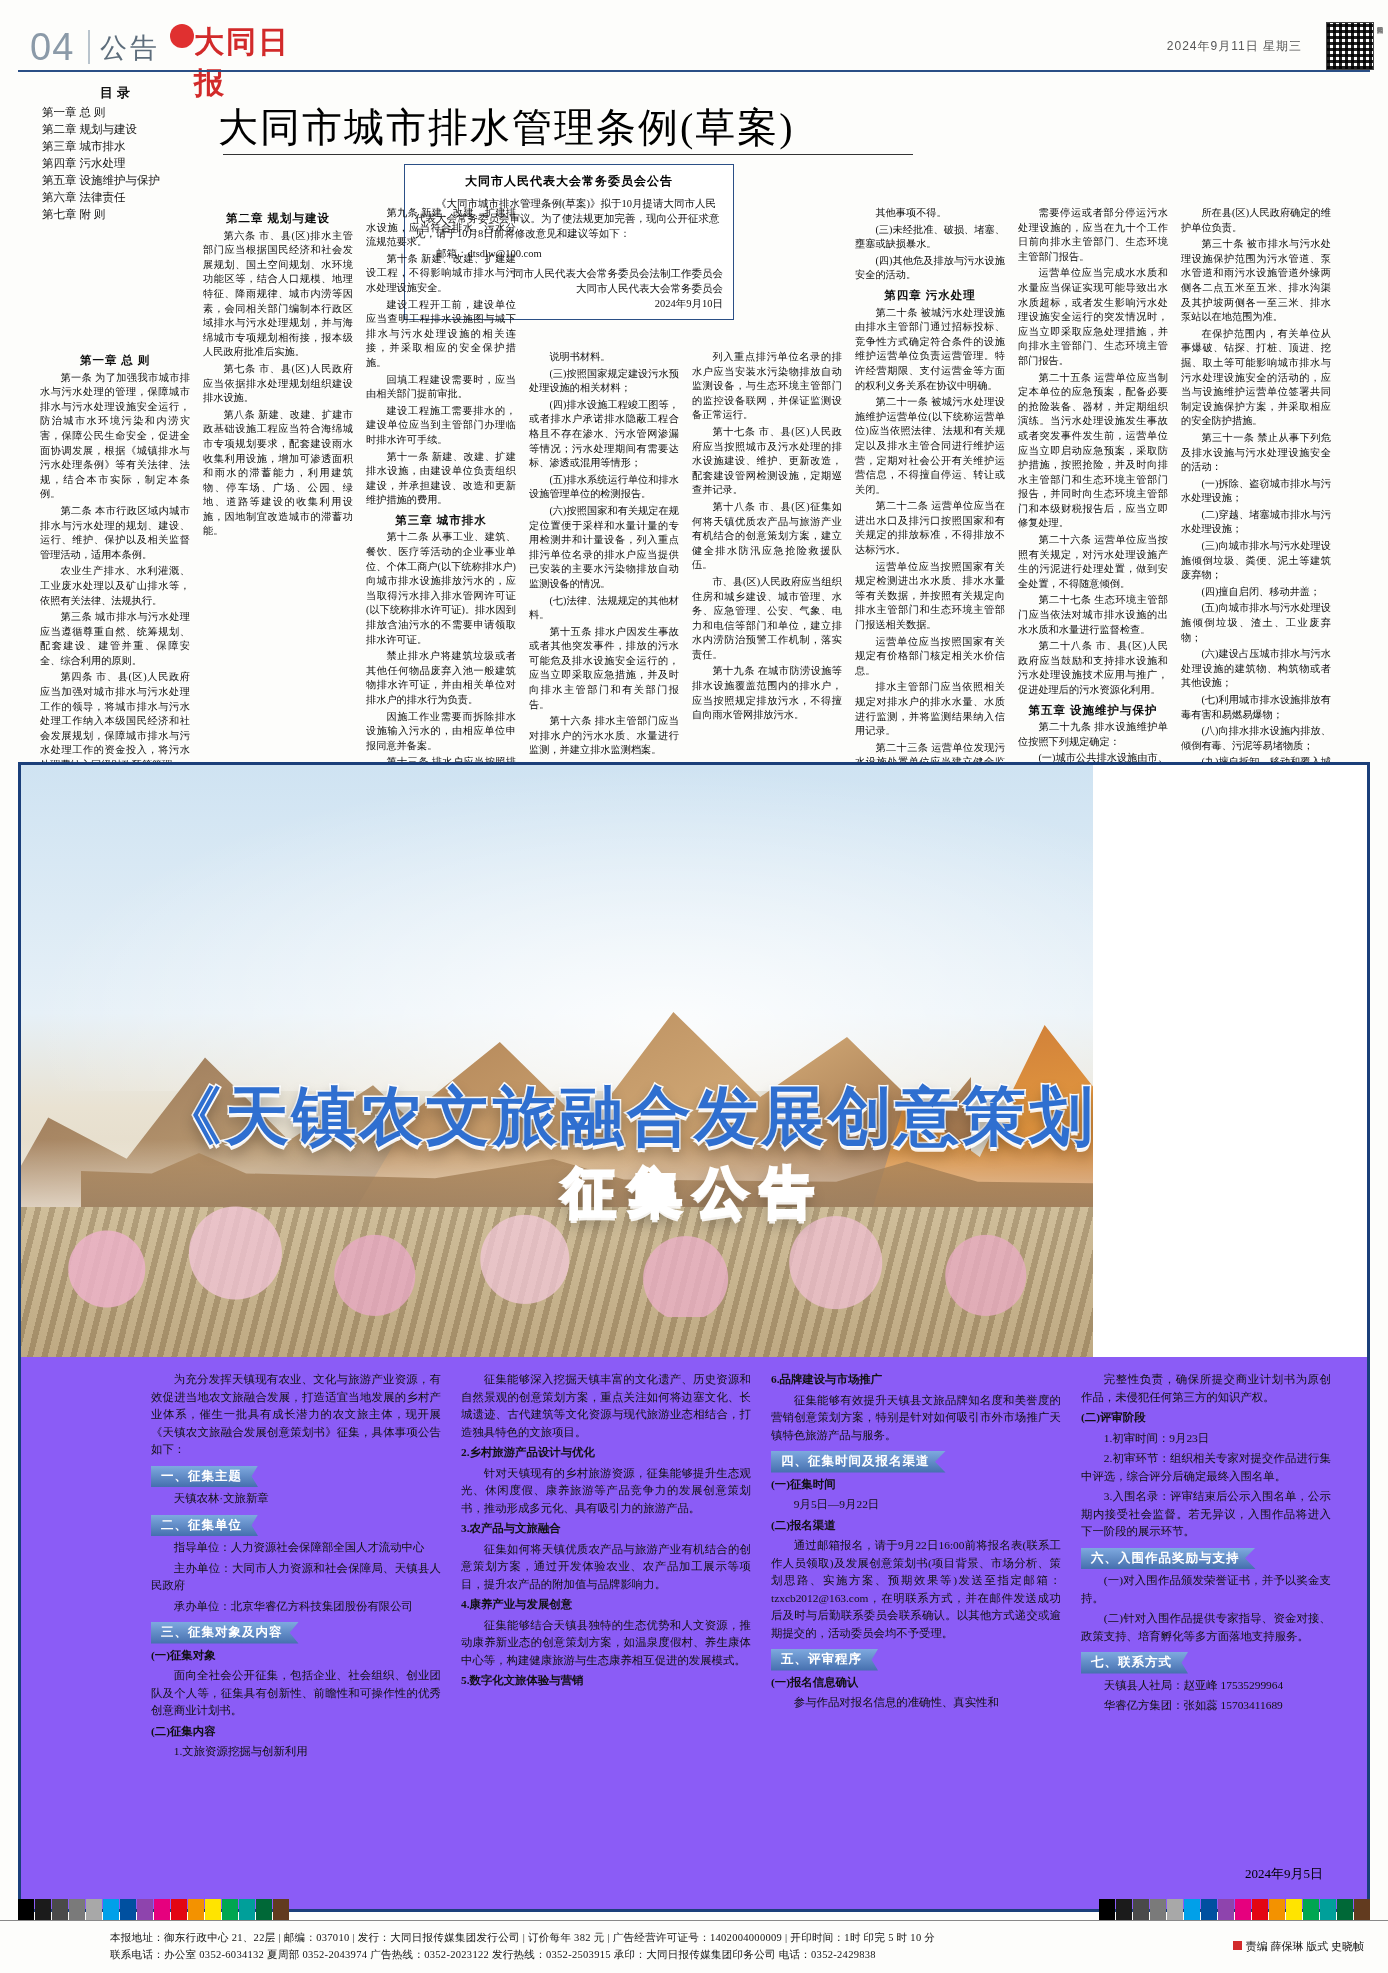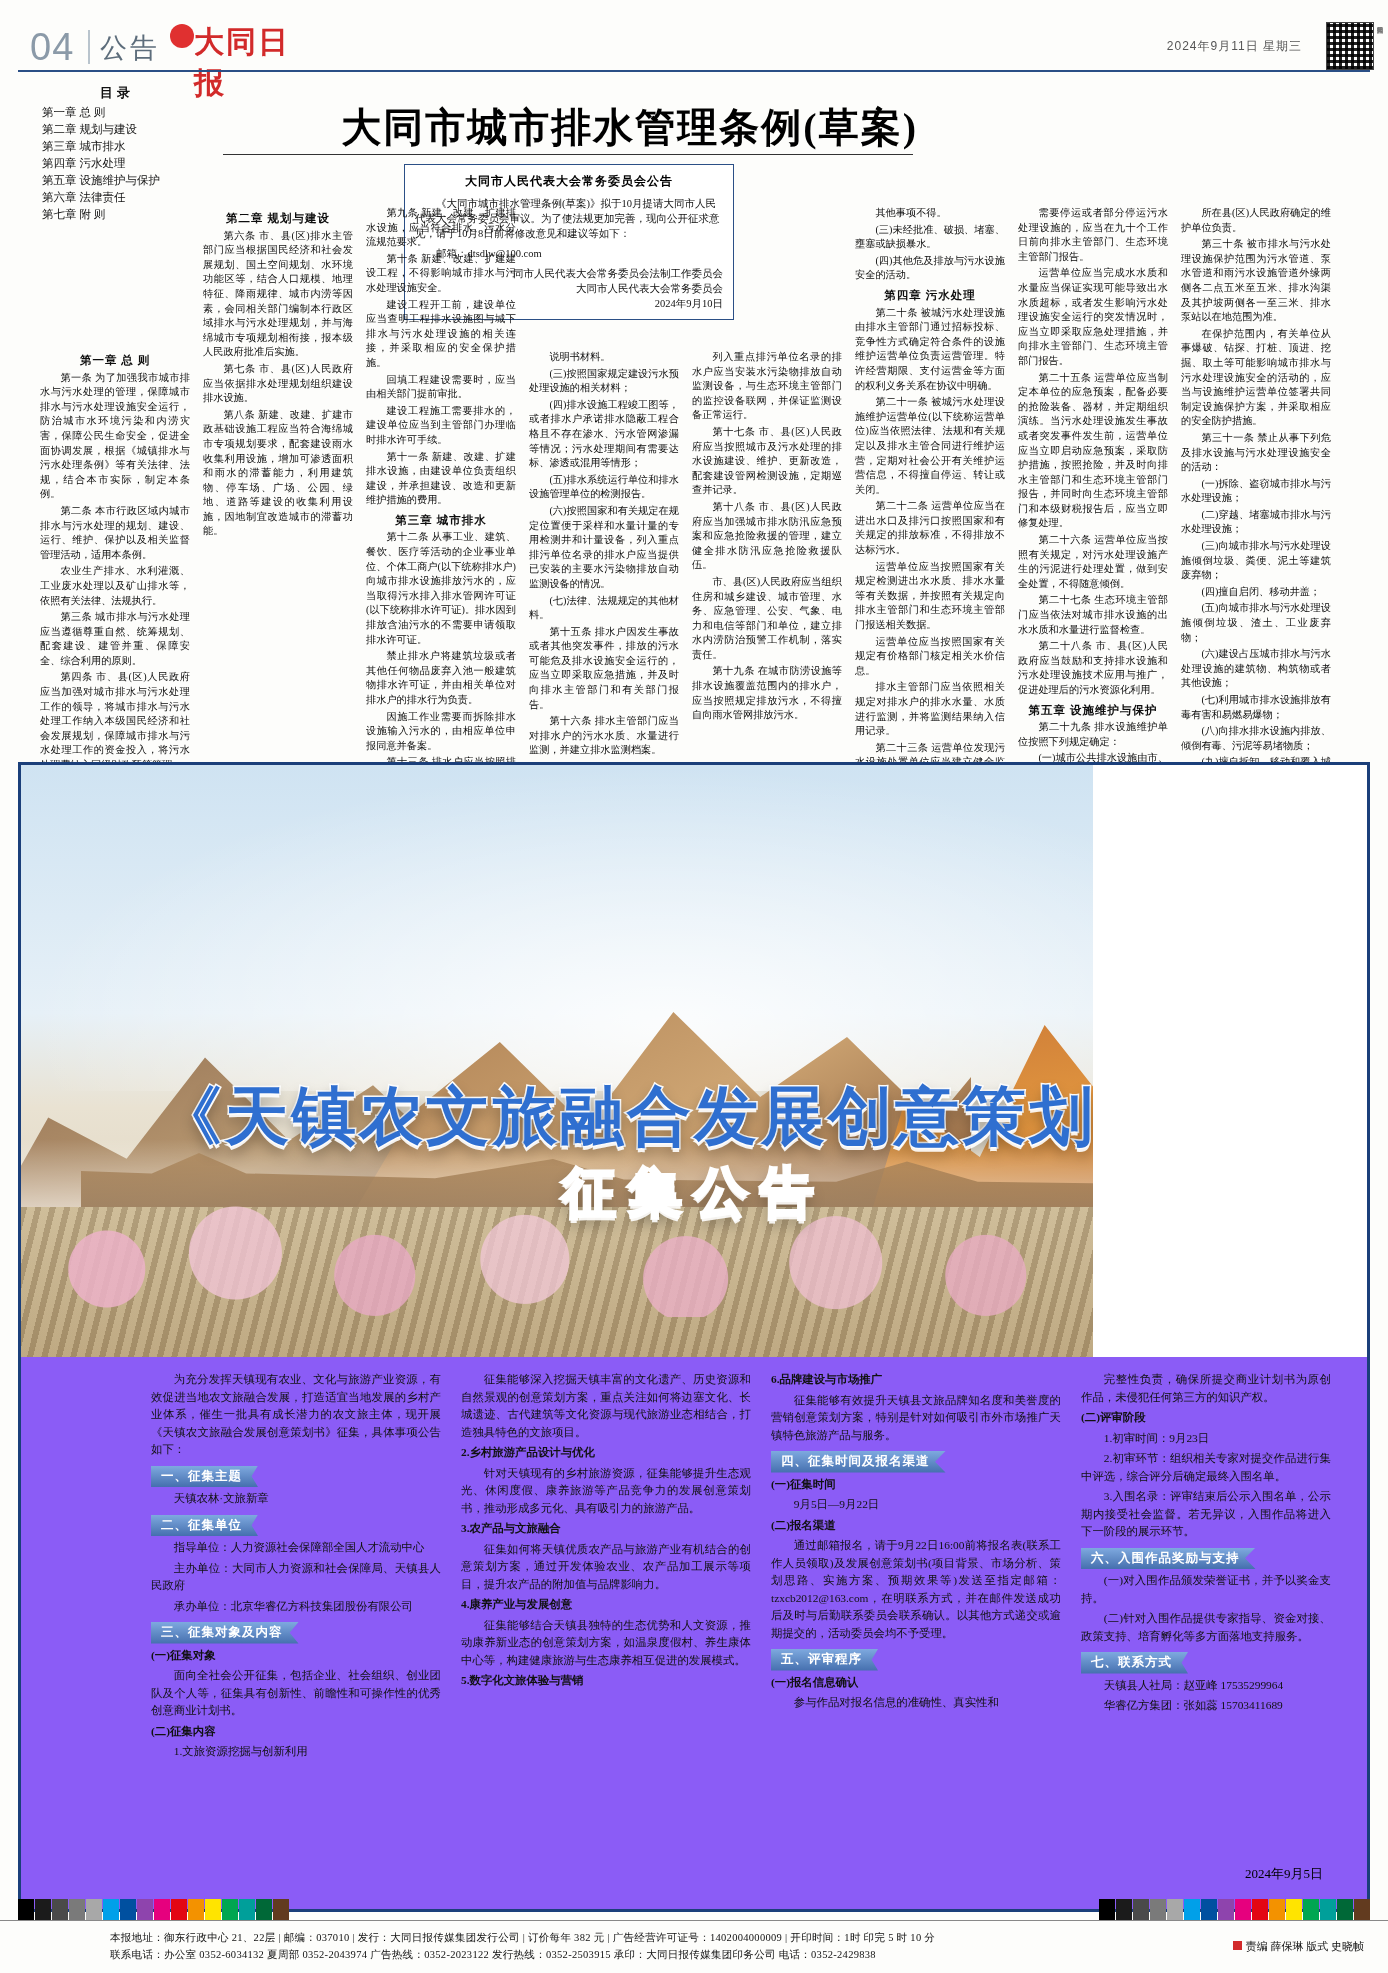--- a/index.html
+++ b/index.html
@@ -19,21 +19,21 @@
      repeating-linear-gradient(90deg,#222 0 3px,#fff 3px 6px),
      repeating-linear-gradient(0deg,#222 0 3px,transparent 3px 6px);
      background-blend-mode:multiply;border:1px solid #444;}
   .qr-side{position:absolute;right:4px;top:14px;width:9px;height:46px;font-size:6px;color:#777;writing-mode:vertical-rl;}
   .rule-top{position:absolute;left:18px;top:70px;width:1352px;height:2px;background:#2b4f86;}
 
   
   .article{position:absolute;left:18px;top:78px;width:1352px;height:680px;}
   .toc{position:absolute;left:24px;top:6px;width:150px;font-size:11.5px;line-height:17px;color:#111;}
   .toc .t{text-align:center;font-weight:bold;font-size:13px;letter-spacing:4px;margin-bottom:3px;}
-  .headline{position:absolute;left:200px;top:22px;width:700px;text-align:right;font-size:40px;font-weight:bold;letter-spacing:2px;color:#000;font-family:"Liberation Serif",serif;}
+  .headline{position:absolute;left:200px;top:22px;width:700px;text-align:left;font-size:40px;font-weight:normal;letter-spacing:2px;color:#000;font-family:"Liberation Serif",serif;}
   .hl-rule{position:absolute;left:205px;top:76px;width:690px;height:1px;background:#333;}
 
   
   .notice{position:absolute;left:386px;top:86px;width:330px;border:1px solid #2b4f86;padding:8px 10px;box-sizing:border-box;background:#fff;}
   .notice h3{margin:0 0 6px 0;font-size:12px;text-align:center;font-weight:bold;letter-spacing:1px;}
   .notice p{margin:0 0 5px 0;font-size:10.5px;line-height:15px;text-indent:2em;color:#111;}
   .notice .sig{text-align:right;font-size:10.5px;line-height:15px;margin:0;}
 
   
   .cols{position:absolute;left:22px;top:128px;width:1320px;height:536px;}
@@ -183,21 +183,21 @@
           <p>(四)排水设施工程竣工图等，或者排水户承诺排水隐蔽工程合格且不存在渗水、污水管网渗漏等情况；污水处理期间有需要达标、渗透或混用等情形；</p>
           <p>(五)排水系统运行单位和排水设施管理单位的检测报告。</p>
           <p>(六)按照国家和有关规定在规定位置便于采样和水量计量的专用检测井和计量设备，列入重点排污单位名录的排水户应当提供已安装的主要水污染物排放自动监测设备的情况。</p>
           <p>(七)法律、法规规定的其他材料。</p>
           <p>第十五条 排水户因发生事故或者其他突发事件，排放的污水可能危及排水设施安全运行的，应当立即采取应急措施，并及时向排水主管部门和有关部门报告。</p>
           <p>第十六条 排水主管部门应当对排水户的污水水质、水量进行监测，并建立排水监测档案。</p>
         </div>
       <div class="col c4" id="colE">
           <p>列入重点排污单位名录的排水户应当安装水污染物排放自动监测设备，与生态环境主管部门的监控设备联网，并保证监测设备正常运行。</p>
           <p>第十七条 市、县(区)人民政府应当按照城市及污水处理的排水设施建设、维护、更新改造，配套建设管网检测设施，定期巡查并记录。</p>
-          <p>第十八条 市、县(区)人民政府应当加强城市排水防汛应急预案和应急抢险救援的管理，建立健全排水防汛应急抢险救援队伍。</p>
+          <p>第十八条 市、县(区)征集如何将天镇优质农产品与旅游产业有机结合的创意策划方案，建立健全排水防汛应急抢险救援队伍。</p>
           <p>市、县(区)人民政府应当组织住房和城乡建设、城市管理、水务、应急管理、公安、气象、电力和电信等部门和单位，建立排水内涝防治预警工作机制，落实责任。</p>
           <p>第十九条 在城市防涝设施等排水设施覆盖范围内的排水户，应当按照规定排放污水，不得擅自向雨水管网排放污水。</p>
         </div>
       <div class="col c5" id="colF">
           <p>其他事项不得。</p>
           <p>(三)未经批准、破损、堵塞、壅塞或缺损暴水。</p>
           <p>(四)其他危及排放与污水设施安全的活动。</p>
           <div class="h">第四章 污水处理</div>
           <p>第二十条 被城污水处理设施由排水主管部门通过招标投标、竞争性方式确定符合条件的设施维护运营单位负责运营管理。特许经营期限、支付运营金等方面的权利义务关系在协议中明确。</p>
           <p>第二十一条 被城污水处理设施维护运营单位(以下统称运营单位)应当依照法律、法规和有关规定以及排水主管合同进行维护运营，定期对社会公开有关维护运营信息，不得擅自停运、转让或关闭。</p>

